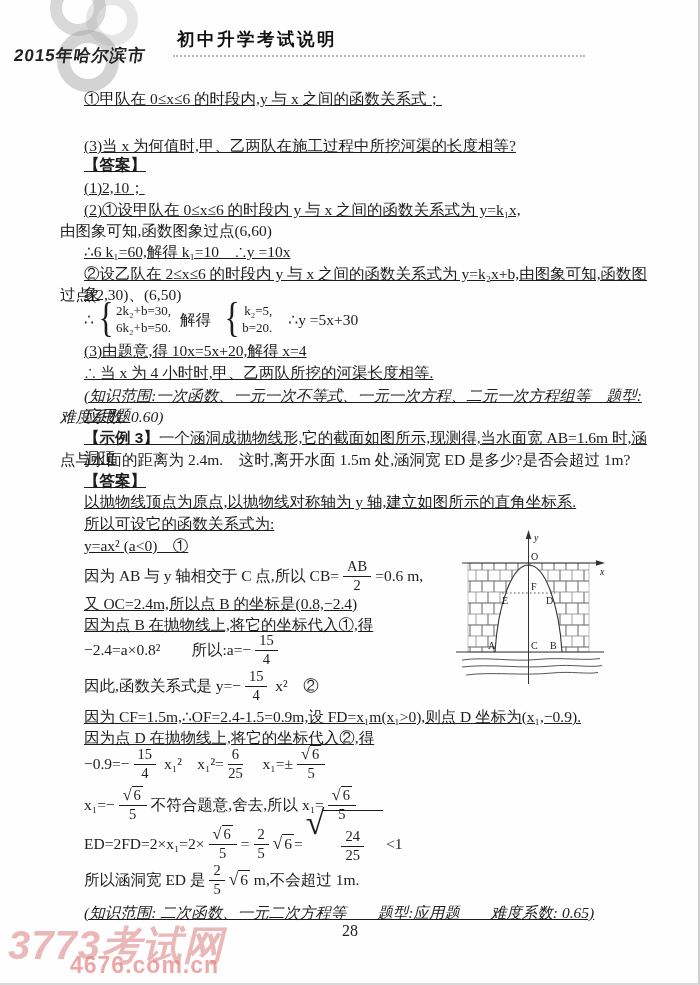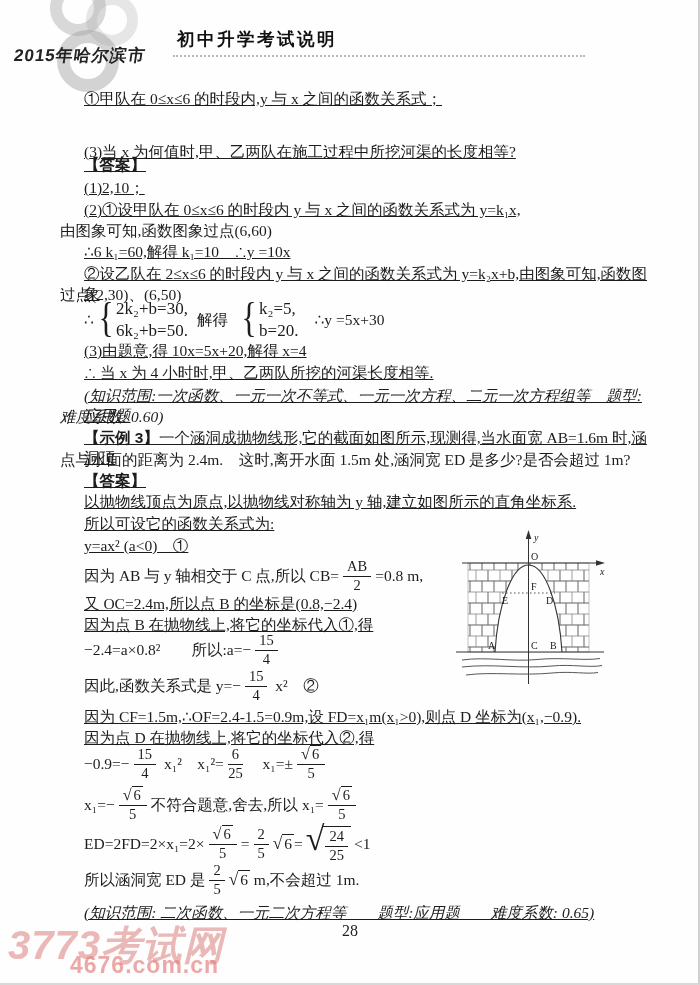--- a/index.html
+++ b/index.html
@@ -31,21 +31,21 @@
   
   .rad{white-space:nowrap;}
   .rs{font-size:1.12em;}
   .rb{border-top:1.1px solid currentColor;padding:0 2px;}
   .bigrad{display:inline-flex;align-items:flex-start;margin:0 3px;}
   .bsign{font-size:34px;line-height:0.85;font-weight:400;margin-right:-2px;}
   .bbody{border-top:1.3px solid currentColor;padding:2px 3px 0;margin-top:1px;}
   
   .sys{height:50px;}
   .brace{font-size:42px;font-weight:300;line-height:0.9;transform:scaleX(0.75);margin:0 0 4px 2px;}
-  .stack{display:flex;flex-direction:column;line-height:1.3;font-size:17px;}
+  .stack{display:flex;flex-direction:column;line-height:1.3;font-size:13px;text-align:right;}
   .sysgap{margin:0 9px;}
   .resgap{margin-left:16px;}
   
   .fig{position:absolute;left:452px;top:526px;}
   
   .pagenum{position:absolute;left:0;top:922px;width:700px;text-align:center;font-size:16px;color:#222;}
   .wm1{position:absolute;left:8px;top:918px;font-family:"Liberation Sans","DejaVu Sans",sans-serif;
        font-weight:bold;font-style:italic;font-size:40px;letter-spacing:1px;color:rgba(222,140,140,0.62);}
   .wm2{position:absolute;left:70px;top:952px;font-family:"Liberation Sans","DejaVu Sans",sans-serif;
        font-weight:bold;font-size:23px;letter-spacing:1px;color:rgba(228,130,130,0.7);}
@@ -57,21 +57,21 @@
 
   <div class="ring ring3"></div>
   <div class="ring ring1"></div>
   <div class="ring ring2"></div>
 
   <div class="edition">2015年哈尔滨市</div>
   <div class="title">初中升学考试说明</div>
   <div class="dotline"></div>
 
   <div class="ln ind" style="top:89px">①甲队在 0≤x≤6 的时段内,y 与 x 之间的函数关系式；</div>
-  <div class="ln ind" style="top:142px">(3)当 x 为何值时,甲、乙两队在施工过程中所挖河渠的长度相等?</div>
+  <div class="ln ind" style="top:136px">(3)当 x 为何值时,甲、乙两队在施工过程中所挖河渠的长度相等?</div>
   <div class="ln ind" style="top:155px"><span class="bold">【答案】</span></div>
   <div class="ln ind" style="top:178px">(1)2,10；</div>
   <div class="ln ind" style="top:200px">(2)①设甲队在 0≤x≤6 的时段内 y 与 x 之间的函数关系式为 y=k₁x,</div>
   <div class="ln" style="top:221px">由图象可知,函数图象过点(6,60)</div>
   <div class="ln ind" style="top:242px">∴6 k₁=60,解得 k₁=10　∴y =10x</div>
   <div class="ln ind" style="top:264px">②设乙队在 2≤x≤6 的时段内 y 与 x 之间的函数关系式为 y=k₂x+b,由图象可知,函数图象</div>
   <div class="ln" style="top:285px">过点(2,30)、(6,50)</div>
 
   <div class="mln mind sys" style="top:295px">
     <span>∴</span>
@@ -97,21 +97,21 @@
   <div class="ln ind" style="top:428px"><span class="bold">【示例 3】</span><span>一个涵洞成抛物线形,它的截面如图所示,现测得,当水面宽 AB=1.6m 时,涵洞顶</span></div>
   <div class="ln" style="top:450px">点与水面的距离为 2.4m.　这时,离开水面 1.5m 处,涵洞宽 ED 是多少?是否会超过 1m?</div>
   <div class="ln ind" style="top:471px"><span class="bold">【答案】</span></div>
   <div class="ln ind" style="top:492px">以抛物线顶点为原点,以抛物线对称轴为 y 轴,建立如图所示的直角坐标系.</div>
   <div class="ln ind" style="top:514px">所以可设它的函数关系式为:</div>
   <div class="ln ind" style="top:536px">y=ax² (a&lt;0)　①</div>
 
   <div class="mln mind" style="top:558px;height:36px">
     <span>因为 AB 与 y 轴相交于 C 点,所以 CB=</span>
     <span class="fr"><span class="nu">AB</span><span class="de">2</span></span>
-    <span>=0.8 m,</span>
+    <span>=0.6 m,</span>
   </div>
 
   <div class="ln ind" style="top:594px">又 OC=2.4m,所以点 B 的坐标是(0.8,−2.4)</div>
   <div class="ln ind" style="top:615px">因为点 B 在抛物线上,将它的坐标代入①,得</div>
 
   <div class="mln mind" style="top:632px;height:36px">
     <span>−2.4=a×0.8²　　所以:a=−</span>
     <span class="fr"><span class="nu">15</span><span class="de">4</span></span>
   </div>
 
@@ -140,21 +140,21 @@
     <span class="fr"><span class="nu"><span class="rad"><span class="rs">√</span><span class="rb">6</span></span></span><span class="de">5</span></span>
   </div>
 
   <div class="mln mind" style="top:823px;height:42px">
     <span>ED=2FD=2×x₁=2×</span>
     <span class="fr"><span class="nu"><span class="rad"><span class="rs">√</span><span class="rb">6</span></span></span><span class="de">5</span></span>
     <span>=</span>
     <span class="fr"><span class="nu">2</span><span class="de">5</span></span>
     <span class="rad"><span class="rs">√</span><span class="rb">6</span></span>
     <span>=</span>
-    <span class="bigrad"><span class="bsign">√</span><span class="bbody"><span class="fr" style="margin:0"><span class="nu">24</span><span class="de">25</span></span></span></span>
+    <span class="bigrad"><span class="bsign">√</span><span class="bbody"><span class="fr" style="margin:16px"><span class="nu">24</span><span class="de">25</span></span></span></span>
     <span>&lt;1</span>
   </div>
 
   <div class="mln mind" style="top:862px;height:36px">
     <span>所以涵洞宽 ED 是</span>
     <span class="fr"><span class="nu">2</span><span class="de">5</span></span>
     <span class="rad"><span class="rs">√</span><span class="rb">6</span></span>
     <span> m,不会超过 1m.</span>
   </div>
 

